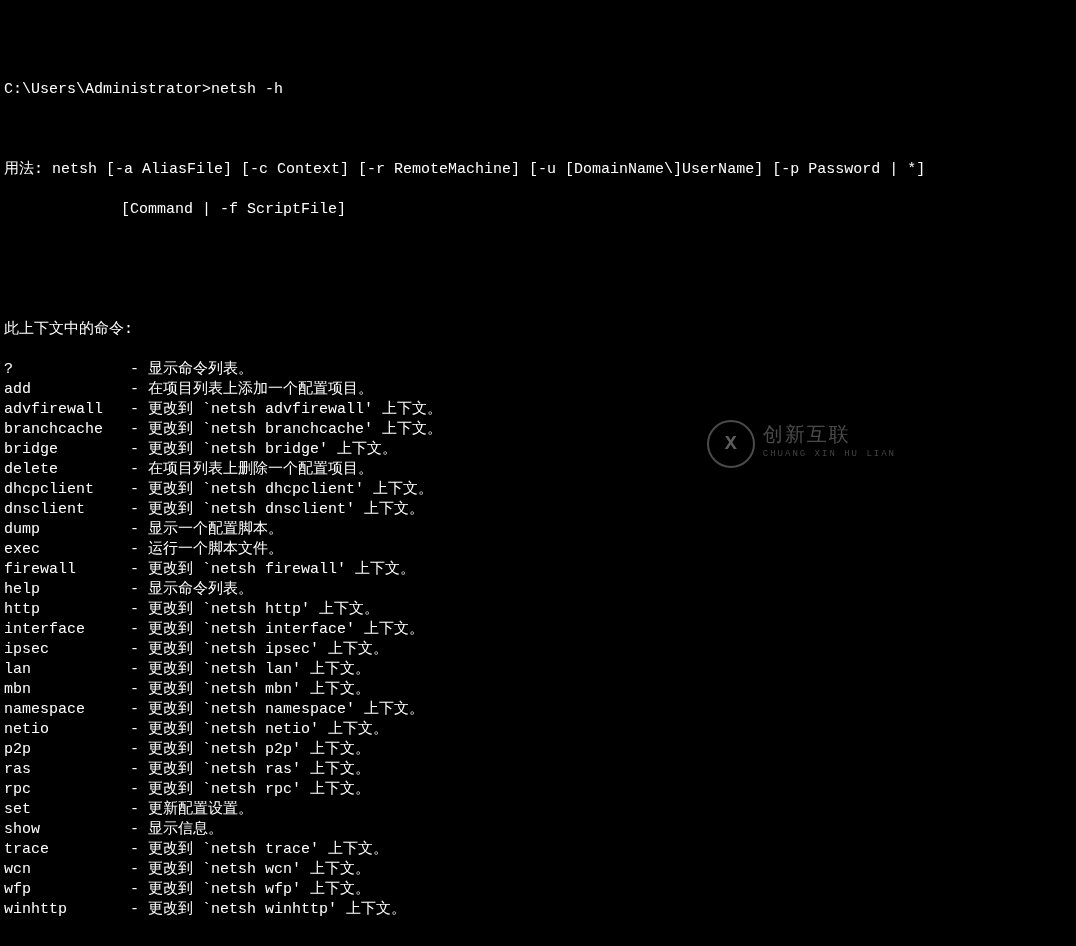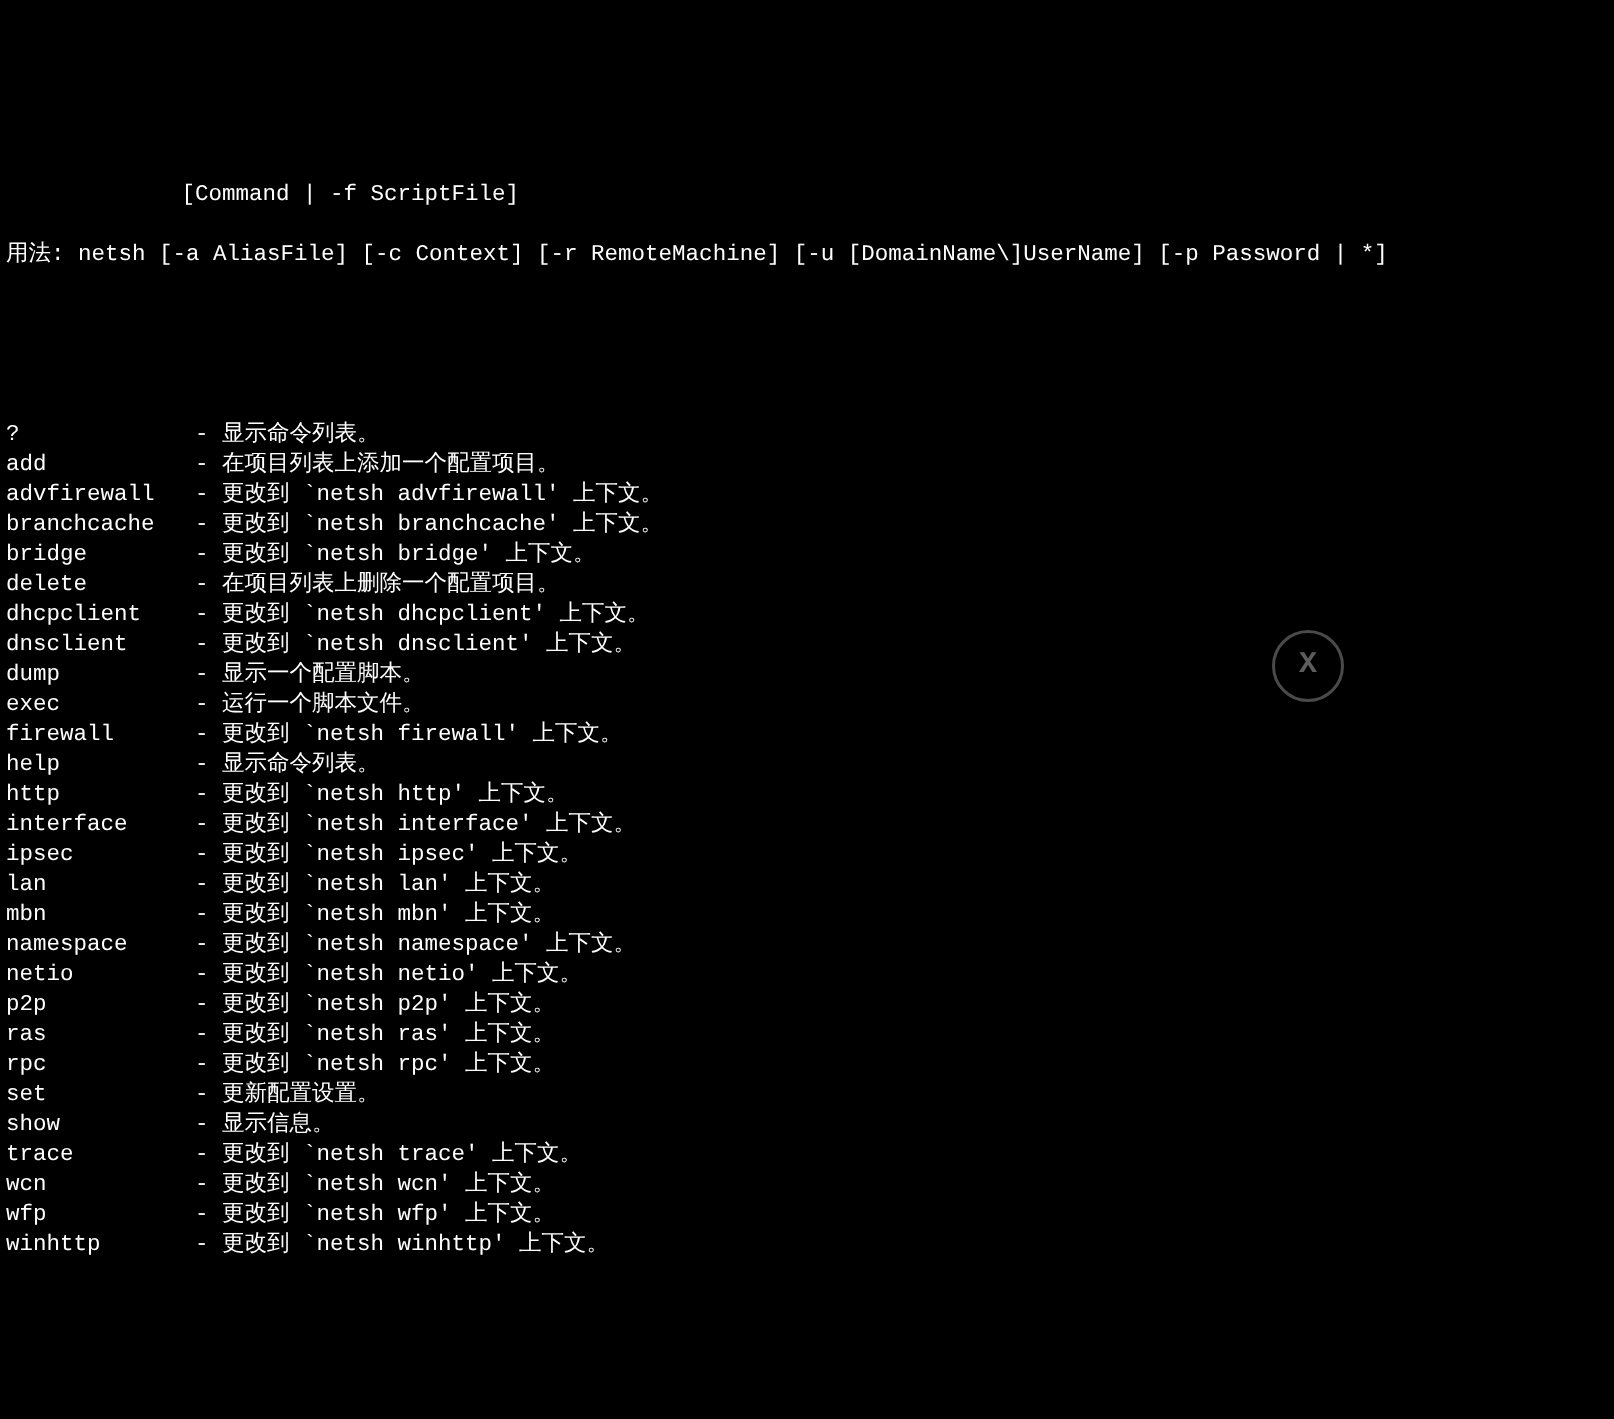--- a/index.html
+++ b/index.html
@@ -13,33 +13,39 @@
   .cmd-row{display:block}
   .cmd-name{display:inline-block;width:14ch}
   .dash{display:inline-block}
 </style>
 </head>
 <body>
 <div class="terminal">
 
 
 
+<div class="line"><span>C:\Users\Administrator&gt;</span><span>netsh -h</span></div>
 <div class="line"></div>
+<div class="line"><span>用法: </span><span>netsh [-a AliasFile] [-c Context] [-r RemoteMachine] [-u [DomainName\]UserName] [-p Password | *]</span></div>
 <div class="line">             [Command | -f ScriptFile]</div>
-<div class="line"><span>用法: </span><span>netsh [-a AliasFile] [-c Context] [-r RemoteMachine] [-u [DomainName\]UserName] [-p Password | *]</span></div>
 <div class="line"></div>
 <div class="line"></div>
+<div class="line">此上下文中的命令:</div>
 <div id="cmd-list"><div class="line cmd-row"><span class="cmd-name">?</span><span class="dash">- 显示命令列表。</span></div><div class="line cmd-row"><span class="cmd-name">add</span><span class="dash">- 在项目列表上添加一个配置项目。</span></div><div class="line cmd-row"><span class="cmd-name">advfirewall</span><span class="dash">- 更改到 `netsh advfirewall' 上下文。</span></div><div class="line cmd-row"><span class="cmd-name">branchcache</span><span class="dash">- 更改到 `netsh branchcache' 上下文。</span></div><div class="line cmd-row"><span class="cmd-name">bridge</span><span class="dash">- 更改到 `netsh bridge' 上下文。</span></div><div class="line cmd-row"><span class="cmd-name">delete</span><span class="dash">- 在项目列表上删除一个配置项目。</span></div><div class="line cmd-row"><span class="cmd-name">dhcpclient</span><span class="dash">- 更改到 `netsh dhcpclient' 上下文。</span></div><div class="line cmd-row"><span class="cmd-name">dnsclient</span><span class="dash">- 更改到 `netsh dnsclient' 上下文。</span></div><div class="line cmd-row"><span class="cmd-name">dump</span><span class="dash">- 显示一个配置脚本。</span></div><div class="line cmd-row"><span class="cmd-name">exec</span><span class="dash">- 运行一个脚本文件。</span></div><div class="line cmd-row"><span class="cmd-name">firewall</span><span class="dash">- 更改到 `netsh firewall' 上下文。</span></div><div class="line cmd-row"><span class="cmd-name">help</span><span class="dash">- 显示命令列表。</span></div><div class="line cmd-row"><span class="cmd-name">http</span><span class="dash">- 更改到 `netsh http' 上下文。</span></div><div class="line cmd-row"><span class="cmd-name">interface</span><span class="dash">- 更改到 `netsh interface' 上下文。</span></div><div class="line cmd-row"><span class="cmd-name">ipsec</span><span class="dash">- 更改到 `netsh ipsec' 上下文。</span></div><div class="line cmd-row"><span class="cmd-name">lan</span><span class="dash">- 更改到 `netsh lan' 上下文。</span></div><div class="line cmd-row"><span class="cmd-name">mbn</span><span class="dash">- 更改到 `netsh mbn' 上下文。</span></div><div class="line cmd-row"><span class="cmd-name">namespace</span><span class="dash">- 更改到 `netsh namespace' 上下文。</span></div><div class="line cmd-row"><span class="cmd-name">netio</span><span class="dash">- 更改到 `netsh netio' 上下文。</span></div><div class="line cmd-row"><span class="cmd-name">p2p</span><span class="dash">- 更改到 `netsh p2p' 上下文。</span></div><div class="line cmd-row"><span class="cmd-name">ras</span><span class="dash">- 更改到 `netsh ras' 上下文。</span></div><div class="line cmd-row"><span class="cmd-name">rpc</span><span class="dash">- 更改到 `netsh rpc' 上下文。</span></div><div class="line cmd-row"><span class="cmd-name">set</span><span class="dash">- 更新配置设置。</span></div><div class="line cmd-row"><span class="cmd-name">show</span><span class="dash">- 显示信息。</span></div><div class="line cmd-row"><span class="cmd-name">trace</span><span class="dash">- 更改到 `netsh trace' 上下文。</span></div><div class="line cmd-row"><span class="cmd-name">wcn</span><span class="dash">- 更改到 `netsh wcn' 上下文。</span></div><div class="line cmd-row"><span class="cmd-name">wfp</span><span class="dash">- 更改到 `netsh wfp' 上下文。</span></div><div class="line cmd-row"><span class="cmd-name">winhttp</span><span class="dash">- 更改到 `netsh winhttp' 上下文。</span></div></div>
 
 
 
 
 
 
 
 
 
 
 <div class="watermark">
   <div class="circ">X</div>
+  <div class="txt">
+    <div class="big">创新互联</div>
+    <div class="small">CHUANG XIN HU LIAN</div>
+  </div>
 </div>
 
 </div>
 
 </body></html>

